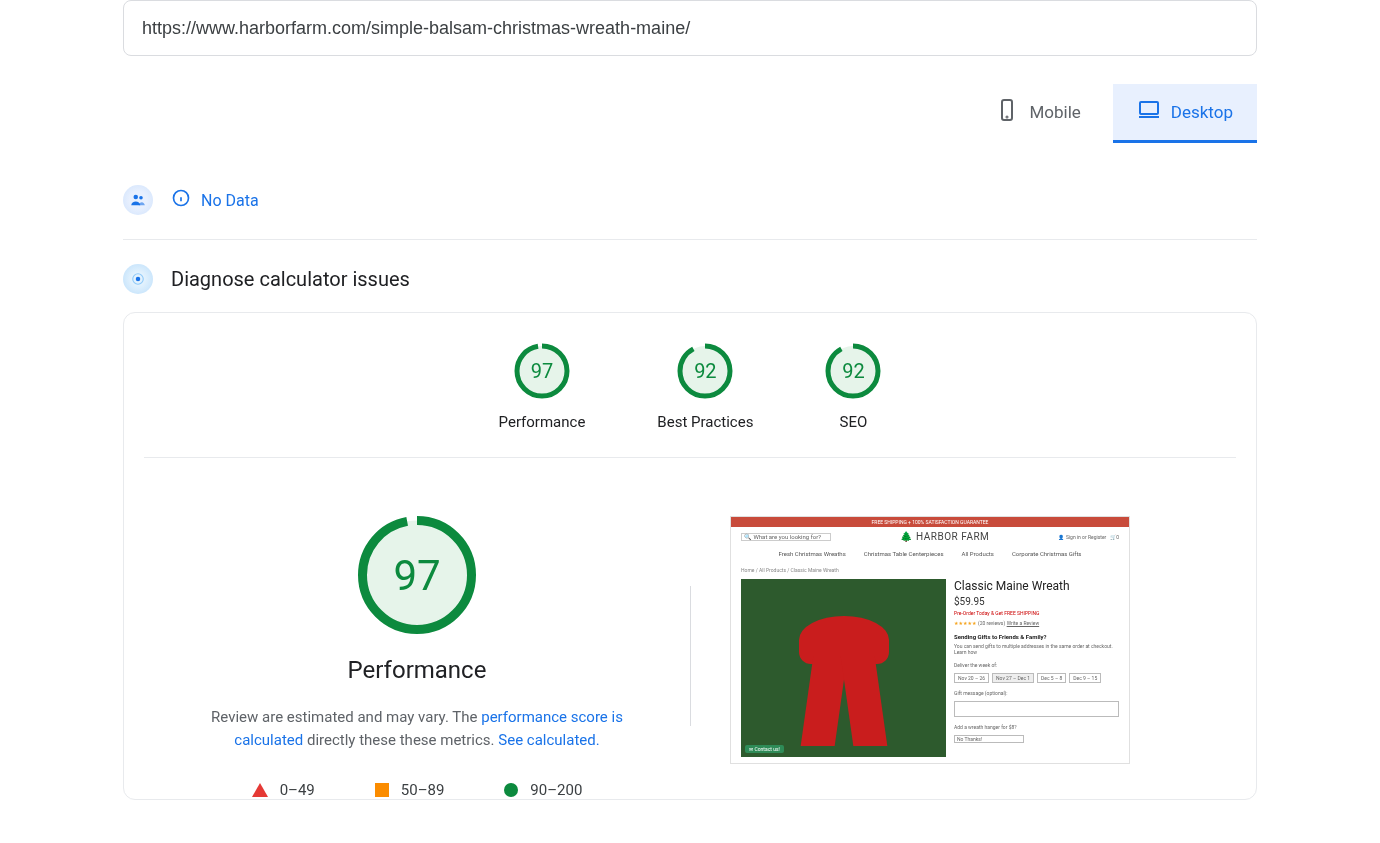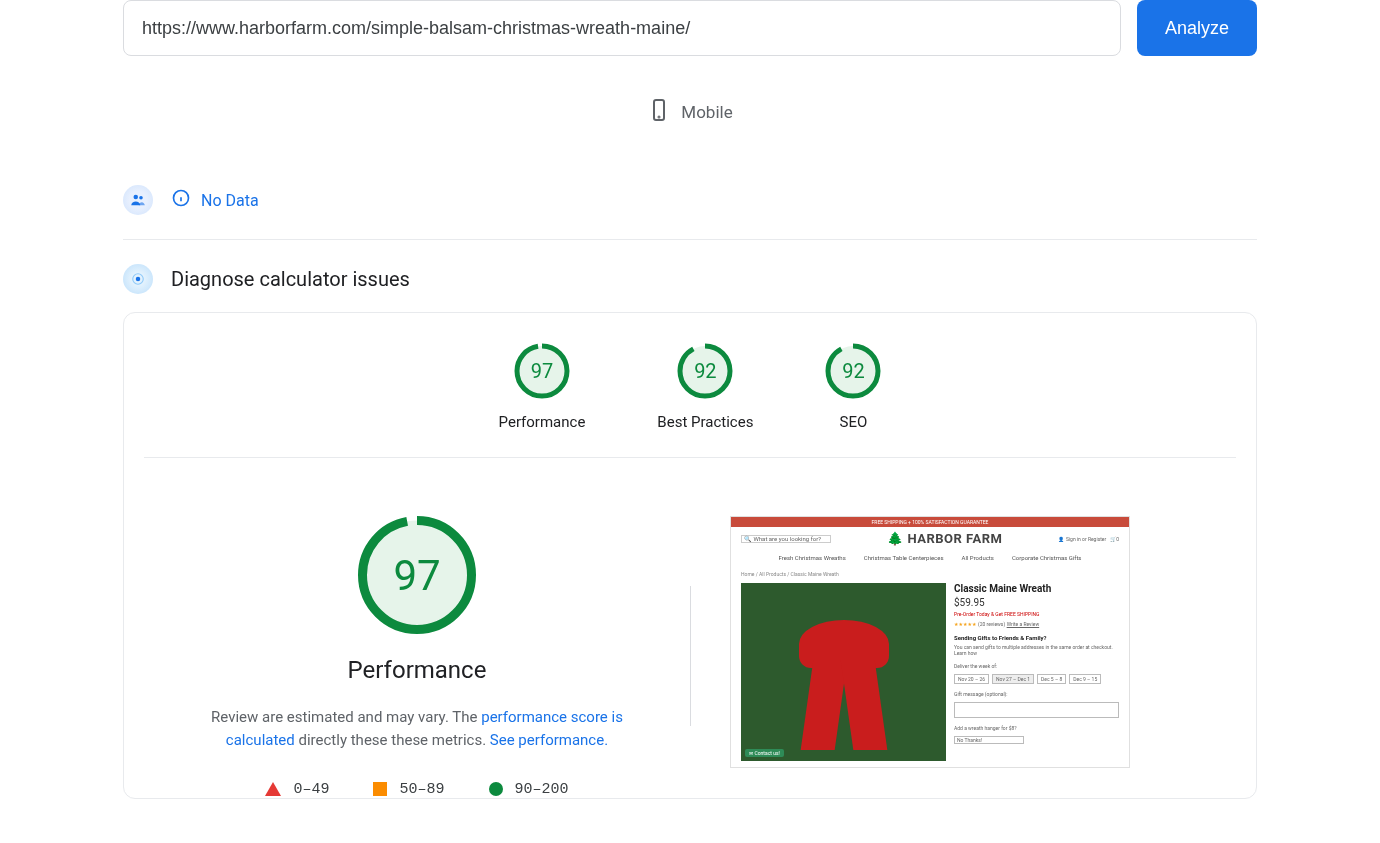--- a/index.html
+++ b/index.html
@@ -27,21 +27,21 @@
   height: 56px;
   padding: 0 28px;
   background: #1a73e8;
   color: #fff;
   border: none;
   border-radius: 8px;
   font-size: 18px;
   font-weight: 500;
   cursor: pointer;
 }
-.tabs { display: flex; justify-content: center; margin-top: 28px; gap: 8px; }
+.tabs { display: flex; justify-content: flex-end; margin-top: 28px; gap: 8px; }
 .tab {
   display: flex;
   align-items: center;
   gap: 10px;
   padding: 14px 24px;
   font-size: 17px;
   color: #5f6368;
   cursor: pointer;
   border-bottom: 3px solid transparent;
 }
@@ -95,80 +95,88 @@
 .big-gauge .bg { fill: #e6f4ea; }
 .big-gauge .arc { fill: none; stroke: #0c8a3e; stroke-width: 9; stroke-linecap: butt; }
 .big-gauge-num {
   position: absolute; top: 0; left: 0; width: 100%; height: 100%;
   display: flex; align-items: center; justify-content: center;
   font-size: 42px; color: #0c8a3e;
 }
 .big-gauge-label { font-size: 24px; color: #202124; margin-top: 22px; }
 .desc { font-size: 15px; color: #5f6368; text-align: center; margin-top: 22px; line-height: 1.55; max-width: 470px; }
 .desc a { color: #1a73e8; text-decoration: none; }
-.legend { display: flex; gap: 44px; margin-top: 28px; align-items: flex-end; font-family: Liberation Mono, monospace; }
+.legend { display: flex; gap: 60px; margin-top: 28px; align-items: flex-end; }
 .legend-item { display: flex; align-items: center; gap: 12px; font-size: 15px; color: #3c4043; }
 .tri { width: 0; height: 0; border-left: 8px solid transparent; border-right: 8px solid transparent; border-bottom: 14px solid #e53935; }
 .sq { width: 14px; height: 14px; background: #fb8c00; }
 .ci { width: 14px; height: 14px; background: #0c8a3e; border-radius: 50%; }
 .vline { position: absolute; left: 50%; top: 70px; height: 140px; width: 1px; background: #dadce0; }
 .detail-right { flex: 0 0 50%; padding-left: 40px; }
 .thumb { width: 400px; border: 1px solid #e0e0e0; background:#fff; font-size: 6px; color:#666; }
 .thumb-banner { background:#c84b3b; height: 10px; display:flex;align-items:center;justify-content:center;color:#fff;font-size:5px;}
 .thumb-top { display:flex; align-items:center; justify-content:space-between; padding:4px 10px; }
 .thumb-search { border:1px solid #ccc; width:90px; height:8px; display:flex;align-items:center;padding:0 2px;gap:2px;}
-.thumb-logo { font-size:13px; color:#444; font-weight:bold; letter-spacing:0.5px;}
+.thumb-logo { font-size:10px; color:#444; font-weight:normal; letter-spacing:0.5px;}
 .thumb-acct { font-size:5px; color:#666;}
 .thumb-nav { display:flex; justify-content:center; gap:18px; font-size:6px; padding:4px 0 8px; color:#555;}
 .thumb-bc { font-size:5px; color:#888; padding:2px 10px 6px;}
 .thumb-body { display:flex; gap:8px; padding:0 10px 6px;}
 .thumb-prod { width:205px; height:178px; background:#2d5a2d; position:relative; overflow:hidden;}
 .thumb-bow {
   position:absolute; left:50%; top:34%; transform:translate(-50%,-50%);
   width:90px; height:48px; background:#c91d1d; border-radius:50% 50% 12px 12px;
 }
 .thumb-bow:before, .thumb-bow:after {
   content:""; position:absolute; top:40px; width:34px; height:90px; background:#c91d1d;
 }
 .thumb-bow:before { left:8px; transform:skewX(-8deg); }
 .thumb-bow:after { right:8px; transform:skewX(8deg); }
 .thumb-chat { position:absolute; left:4px; bottom:4px; background:#2e8b57;color:#fff;font-size:5px;padding:1px 4px;border-radius:2px;}
 .thumb-info { flex:1; display:flex; flex-direction:column; gap:3px; font-size:6px;}
-.thumb-pname { font-size:10px; color:#222; font-weight:700;}
+.thumb-pname { font-size:12px; color:#222; font-weight:400;}
 .thumb-price { font-size:10px; color:#333;}
 .thumb-red { color:#c00; font-size:5px;}
 .thumb-stars { color:#f5a623; font-size:5px;}
 .thumb-strong { font-weight:bold; color:#222; font-size:6px;}
 .thumb-small { color:#666; font-size:5px;}
 .thumb-dates { display:flex; gap:3px; flex-wrap:wrap; margin-top:2px;}
 .thumb-date { border:1px solid #bbb; padding:1px 3px; font-size:5px;}
 .thumb-date.sel { background:#eee;}
 .thumb-ta { border:1px solid #bbb; height:16px; margin-top:2px;}
 .thumb-sel { border:1px solid #bbb; width:70px; height:8px; margin-top:2px;}
 </style>
 </head>
 <body>
 
 <div class="container">
 
   <div class="top-bar">
     <input class="url-input" type="text" value="https://www.harborfarm.com/simple-balsam-christmas-wreath-maine/" style="">
-    <button class="analyze-btn">Analyze</button>
   </div>
 
   <div class="tabs">
     <div class="tab">
       <span>
         <svg viewBox="0 0 24 24" fill="none" stroke="#5f6368" stroke-width="2">
             <rect x="7" y="2" width="10" height="20" rx="2"></rect>
             <circle cx="12" cy="19" r="0.5" fill="#5f6368"></circle>
           </svg>
       </span>
       <span>Mobile</span>
     </div>
+    <div class="tab active">
+      <span>
+        <svg viewBox="0 0 24 24" fill="none" stroke="#1a73e8" stroke-width="2">
+            <rect x="3" y="4" width="18" height="12" rx="1"></rect>
+            <line x1="2" y1="19" x2="22" y2="19"></line>
+          </svg>
+      </span>
+      <span>Desktop</span>
+    </div>
   </div>
 
   <div class="section-row" style="margin-top:18px;">
     <div class="section-icon users">
       <svg width="18" height="18" viewBox="0 0 24 24" fill="#1a73e8">
           <circle cx="9" cy="8" r="3"></circle>
           <circle cx="16" cy="9" r="2.4"></circle>
           <path d="M3 19c0-3 3-5 6-5s6 2 6 5"></path>
           <path d="M13 19c0-2 2-4 4-4s4 2 4 4" opacity="0.6"></path>
         </svg>
@@ -234,21 +242,21 @@
       <div class="detail-left">
         <div class="big-gauge">
           <svg width="118" height="118">
               <circle class="bg" cx="59" cy="59" r="54.5"></circle>
               <circle class="arc" cx="59" cy="59" r="54.5" stroke-dasharray="332 342"></circle>
             </svg>
           <div class="big-gauge-num">97</div>
         </div>
         <div class="big-gauge-label">Performance</div>
         <div class="desc">
-          <span>Review are estimated and may vary. The </span><a href="#">performance score is calculated</a><span> directly these these metrics. </span><a href="#">See performance.</a>
+          <span>Review are estimated and may vary. The </span><a href="#">performance score is calculated</a><span> directly these these metrics. </span><a href="#">See calculated.</a>
         </div>
         <div class="legend">
           <div class="legend-item">
               <span class="tri"></span>
               <span>0–49</span>
             </div>
           <div class="legend-item">
               <span class="sq"></span>
               <span>50–89</span>
             </div>

